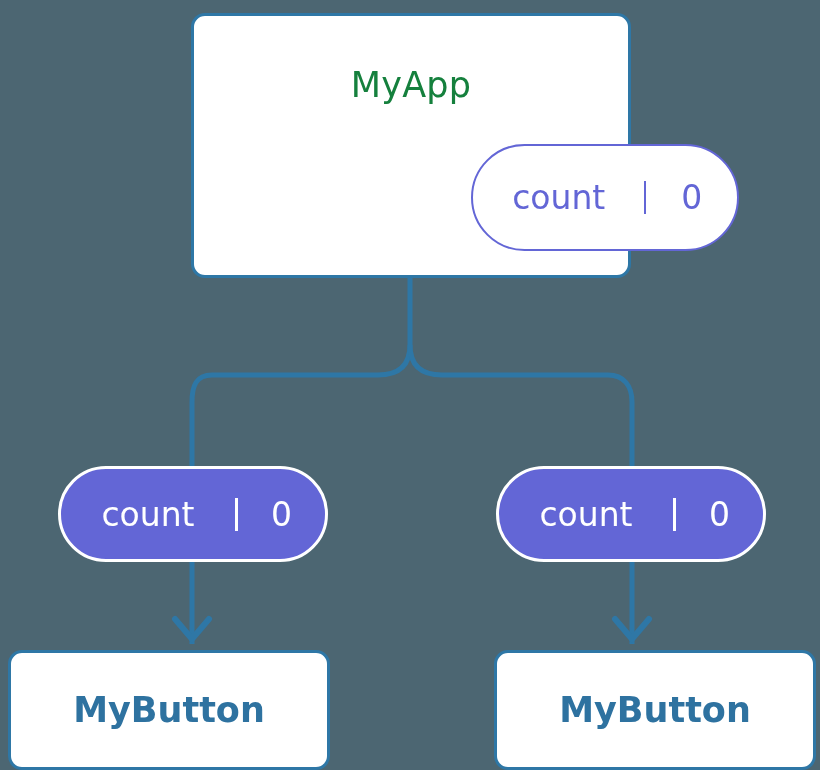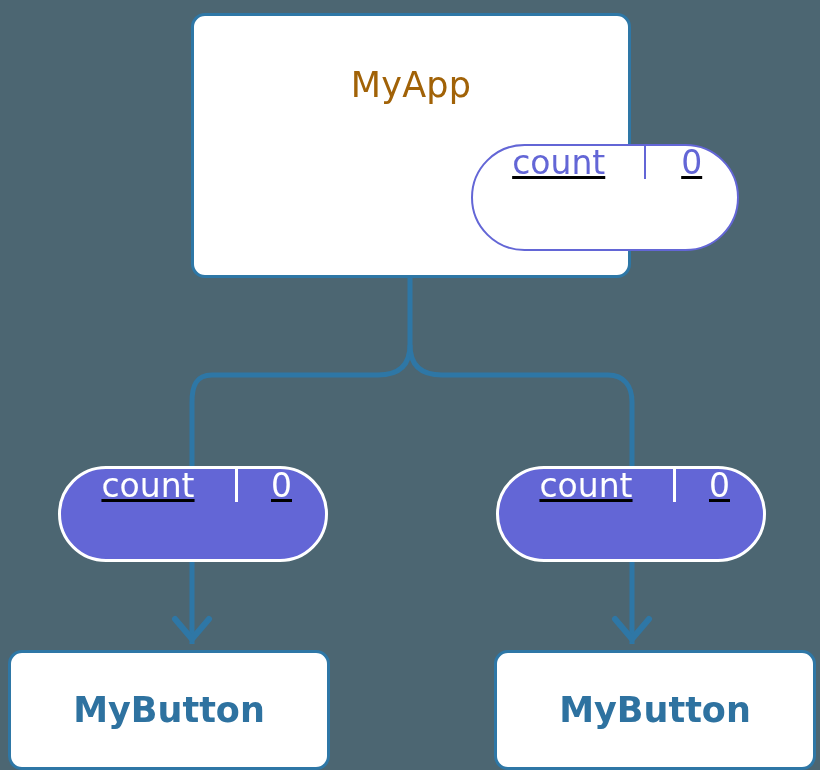--- a/index.html
+++ b/index.html
@@ -42,36 +42,35 @@
     top: 13px;
     width: 440px;
     height: 265px;
   }
   .component-title {
     position: absolute;
     left: 0;
     right: 0;
     top: 52px;
     text-align: center;
-    color: #a16207;
+    color: #15803d;
     font-size: 35px;
     letter-spacing: 0.2px;
     font-weight: 400;
     line-height: 1;
   }
 
   
   .state-pill {
     position: absolute;
     box-sizing: border-box;
     display: flex;
-    align-items: flex-start;
+    align-items: center;
     border-radius: 999px;
     overflow: hidden;
-    text-decoration: underline;
   }
   .pill-key, .pill-val {
     display: flex;
     align-items: center;
     justify-content: center;
     font-size: 33px;
     line-height: 1;
     box-sizing: border-box;
   }
 

